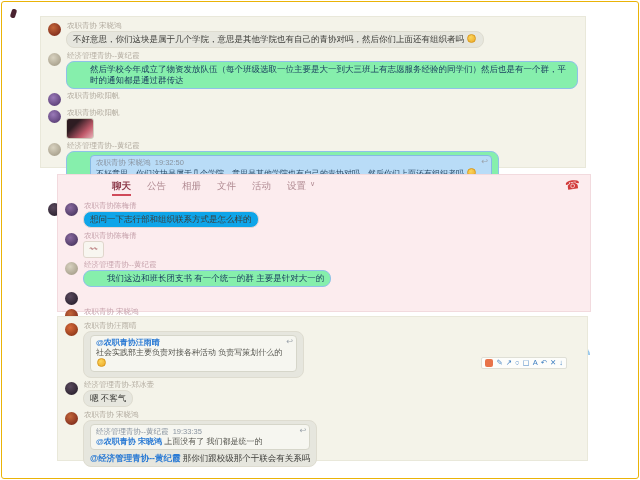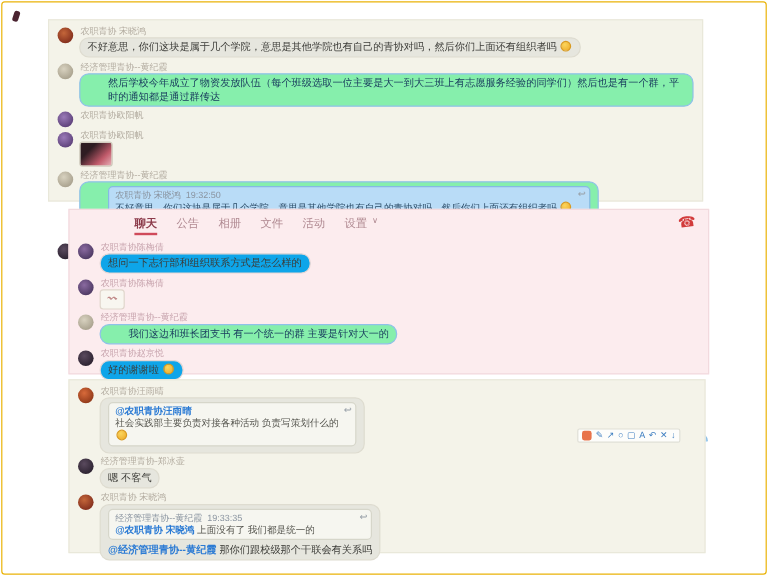--- a/index.html
+++ b/index.html
@@ -156,24 +156,20 @@
       <div class="row">
         <span class="av a-tan"></span>
         <div class="mc">
           <div class="nm">经济管理青协--黄纪霞</div>
           <div class="bb blue"><span>我们这边和班长团支书 有一个统一的群 主要是针对大一的</span></div>
         </div>
       </div>
 
       <div class="row">
         <span class="av a-dark"></span>
-        <div class="mc">
-          <div class="nm">农职青协赵京悦</div>
-          <div class="bb grey"><span>好的谢谢啦</span> <span class="emo"></span></div>
-        </div>
       </div>
 
       <div class="row">
         <span class="av a-red"></span>
         <div class="mc">
           <div class="nm">农职青协 宋晓鸿</div>
           <div class="bb grey"><span>不好意思，你们这块是属于几个学院，意思是其他学院也有自己的青协对吗，然后你们上面还有组织者吗</span> <span class="emo"></span></div>
         </div>
       </div>
 

